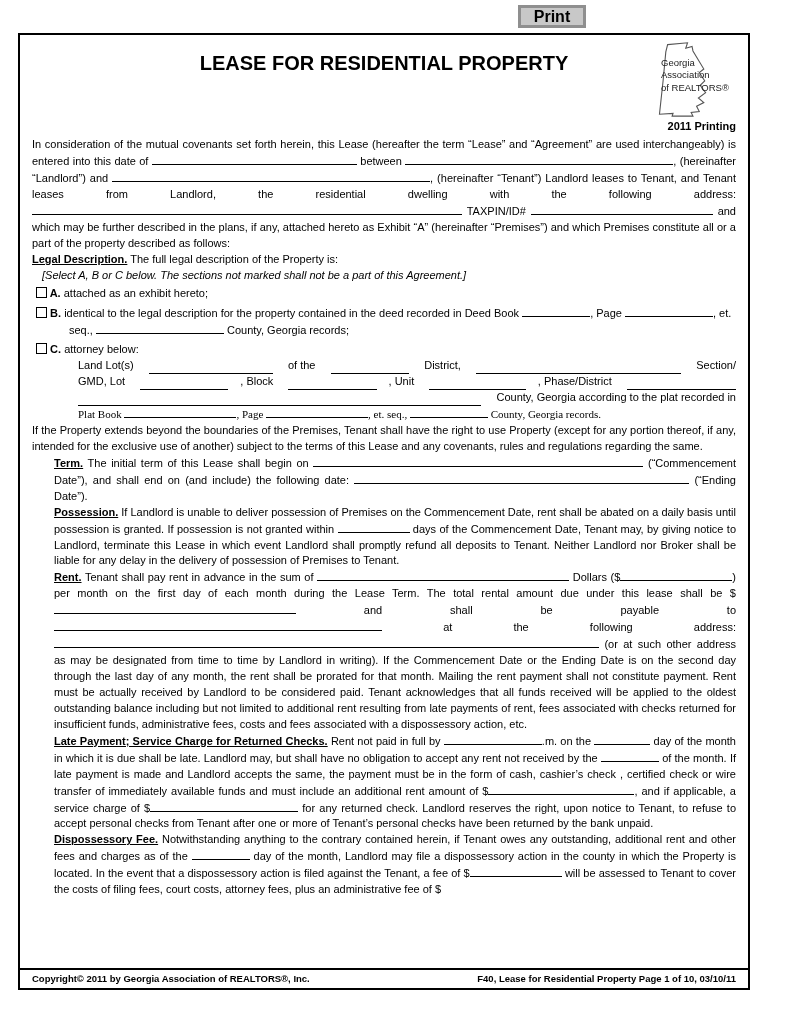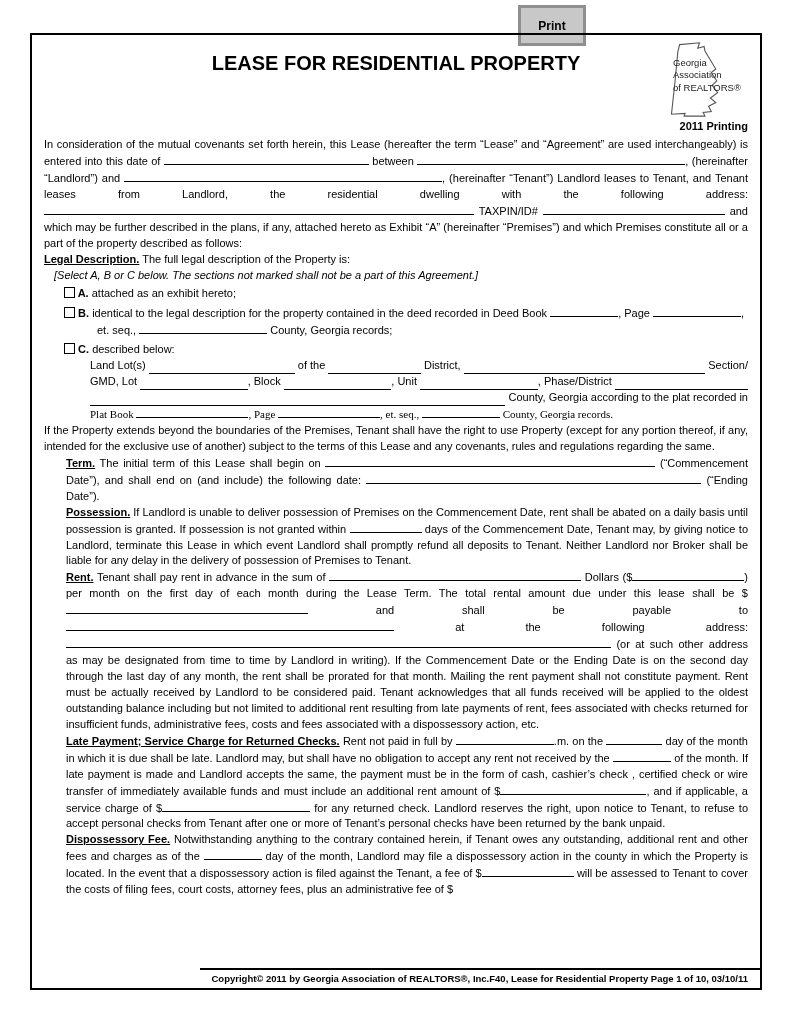--- a/index.html
+++ b/index.html
@@ -1,22 +1,22 @@
 <!DOCTYPE html>
 <html><head>
 <meta charset="utf-8">
 <style>
   html,body{margin:0;padding:0;background:#fff;}
   body{width:791px;height:1024px;position:relative;overflow:hidden;
        font-family:"Liberation Sans", sans-serif;color:#000;}
-  .print-btn{position:absolute;top:5px;left:518px;width:68px;height:41px;
+  .print-btn{position:absolute;top:5px;left:518px;width:68px;height:23px;
        background:#c8c8c8;border:3px solid #8f8f8f;font-family:"Liberation Sans",sans-serif;
-       font-weight:bold;font-size:12px;line-height:1;cursor:pointer;box-sizing:border-box;padding:0;}
-  .page{position:absolute;top:33px;left:30px;width:732px;height:957px;
-       border:2px solid #000;box-sizing:border-box;display:flex;flex-direction:column;overflow:hidden;align-items:flex-end;}
+       font-weight:bold;font-size:16px;line-height:1;cursor:pointer;box-sizing:border-box;padding:0;}
+  .page{position:absolute;top:33px;left:18px;width:732px;height:957px;
+       border:2px solid #000;box-sizing:border-box;display:flex;flex-direction:column;overflow:hidden;}
   .page-body{flex:1;padding:6px 12px 0 12px;font-size:11px;line-height:1.45;overflow:hidden;}
   
   .header{position:relative;height:96px;}
   .titles{text-align:center;padding-top:8px;}
   .doc-title{font-size:20px;font-weight:bold;margin:0;}
   .doc-subtitle{font-size:12.5px;font-weight:bold;margin:2px 0 0 0;}
   .logo-wrap{position:absolute;right:0;top:0;width:106px;}
   .logo-box{position:relative;width:96px;height:76px;margin:0 auto;}
   .logo-box svg{position:absolute;left:0;top:0;}
   .logo-text{position:absolute;left:26px;top:16px;font-size:9.5px;line-height:1.3;color:#222;text-align:left;}
@@ -25,23 +25,23 @@
   .para{margin:0;text-align:justify;}
   .mt{margin-top:0;}
   .mt-sm{margin-top:3px;}
   .note{margin-left:10px;text-align:left;}
   .seg{white-space:normal;}
   .seg.b{font-weight:bold;}
   .seg.i{font-style:italic;}
   .seg.u{text-decoration:underline;}
   .seg.num{display:inline-block;width:22px;font-weight:bold;text-decoration:none;}
   .hang{padding-left:22px;text-indent:-22px;}
-  .check-item{margin-left:20px;padding-left:33px;text-indent:-33px;text-align:left;}
+  .check-item{margin-left:4px;padding-left:33px;text-indent:-33px;text-align:left;}
   .sub-lines{margin-left:46px;}
-  .fill-line{display:flex;align-items:flex-end;}
+  .fill-line{display:flex;align-items:flex-end;gap:12px;}
   .fill-line .seg{white-space:pre;flex:0 0 auto;}
   .fill-line .blank{border-bottom:1px solid #000;height:12px;}
   .blank{display:inline-block;border-bottom:1px solid #000;height:11px;vertical-align:baseline;}
   .cbx{display:inline-block;width:9px;height:9px;border:1.5px solid #000;vertical-align:-1px;background:#fff;}
   
   .footer{border-top:2px solid #000;display:flex;justify-content:space-between;
        font-size:9.5px;font-weight:bold;padding:3px 12px 4px 12px;}
 </style>
 </head>
 <body>
@@ -70,21 +70,21 @@
       </div>
     </div>
 
     <p class="para"><span class="seg">In consideration of the mutual covenants set forth herein, this Lease (hereafter the term “Lease” and “Agreement” are used interchangeably) is entered into this date of </span><span class="blank" style="width: 205px;"></span><span class="seg"> between </span><span class="blank" style="width: 268px;"></span><span class="seg">, (hereinafter “Landlord”) and </span><span class="blank" style="width: 318px;"></span><span class="seg">, (hereinafter “Tenant”) Landlord leases to Tenant, and Tenant leases from Landlord, the residential dwelling with the following address: </span><span class="blank" style="width: 430px;"></span><span class="seg"> TAXPIN/ID# </span><span class="blank" style="width: 182px;"></span><span class="seg"> and which may be further described in the plans, if any, attached hereto as Exhibit “A” (hereinafter “Premises”) and which Premises constitute all or a part of the property described as follows:</span></p>
 
     <div>
       <p class="para mt"><span class="seg b u">Legal Description.</span><span class="seg"> The full legal description of the Property is:</span></p>
       <p class="para note"><span class="seg i">[Select A, B or C below. The sections not marked shall not be a part of this Agreement.]</span></p>
       <div class="check-item mt-sm"><span class="cbx"></span><span class="seg b"> A. </span><span class="seg">attached as an exhibit hereto;</span></div>
       <div class="check-item mt-sm"><span class="cbx"></span><span class="seg b"> B. </span><span class="seg">identical to the legal description for the property contained in the deed recorded in Deed Book </span><span class="blank" style="width: 68px;"></span><span class="seg">, Page </span><span class="blank" style="width: 88px;"></span><span class="seg">, et. seq., </span><span class="blank" style="width: 128px;"></span><span class="seg"> County, Georgia records;</span></div>
-      <div class="check-item mt-sm"><span class="cbx"></span><span class="seg b"> C. </span><span class="seg">described below:</span></div>
+      <div class="check-item mt-sm"><span class="cbx"></span><span class="seg b"> C. </span><span class="seg">attorney below:</span></div>
       <div class="sub-lines">
         <div class="fill-line">
             <span class="seg">Land Lot(s) </span>
             <span class="blank" style="flex: 150 0 0px;"></span>
             <span class="seg"> of the </span>
             <span class="blank" style="flex: 95 0 0px;"></span>
             <span class="seg"> District, </span>
             <span class="blank" style="flex: 248 0 0px;"></span>
             <span class="seg"> Section/</span>
           </div>

